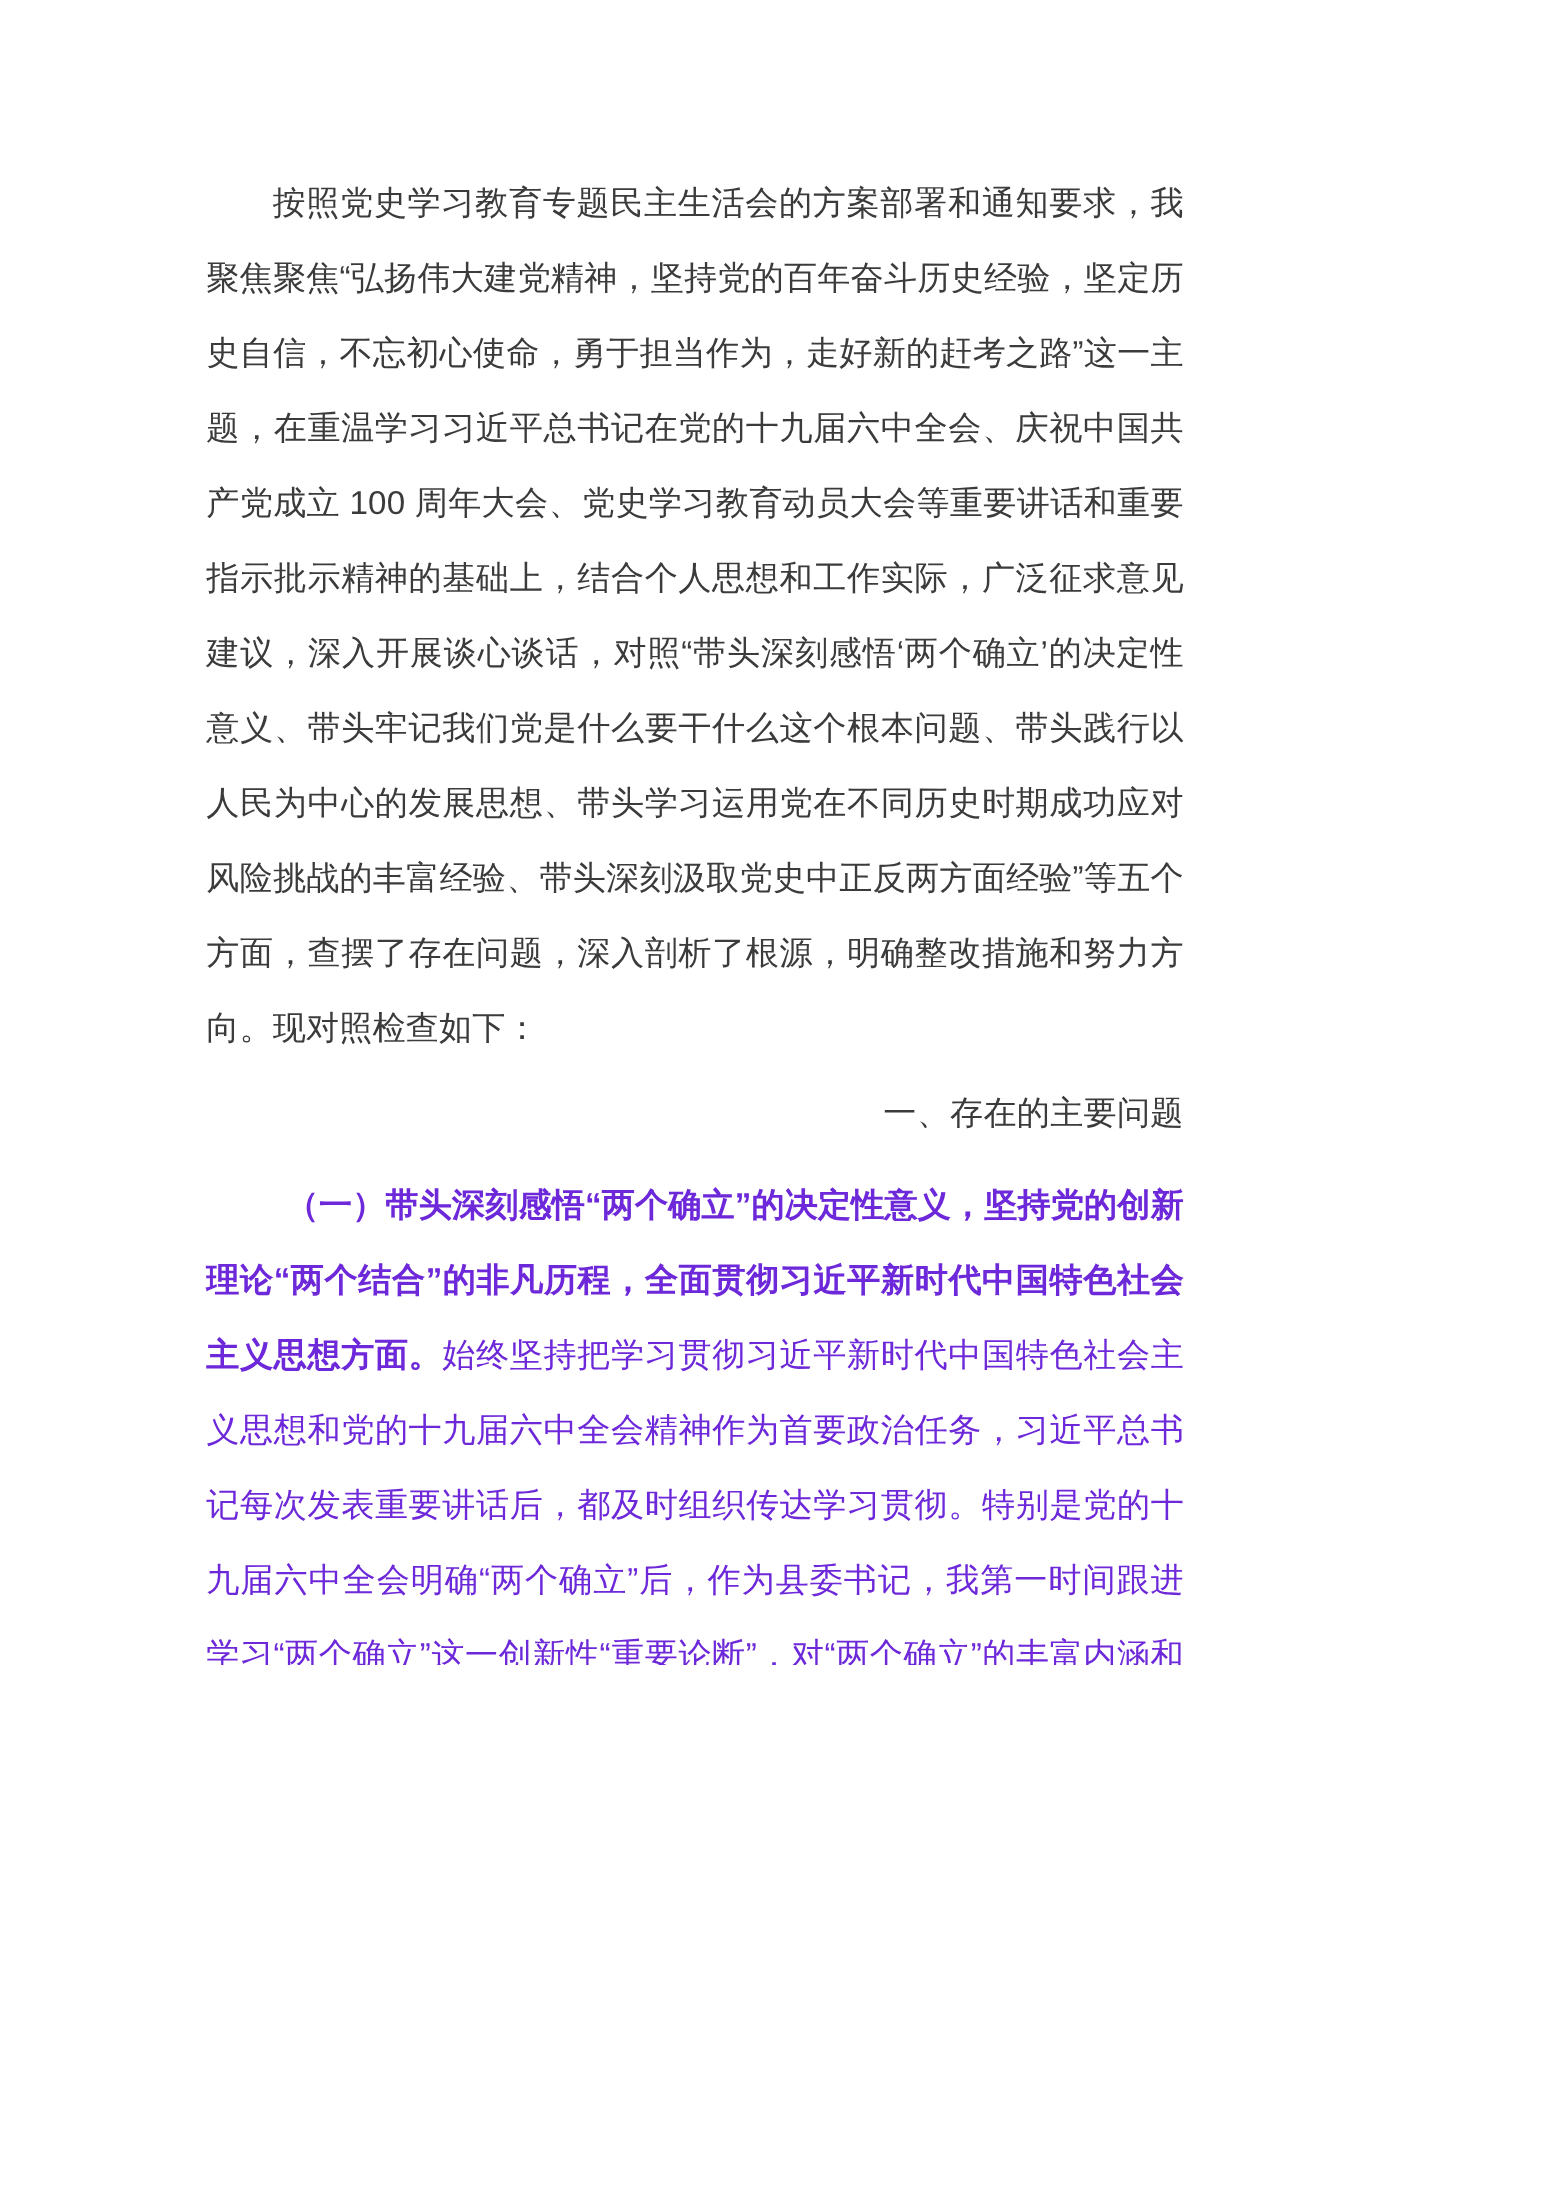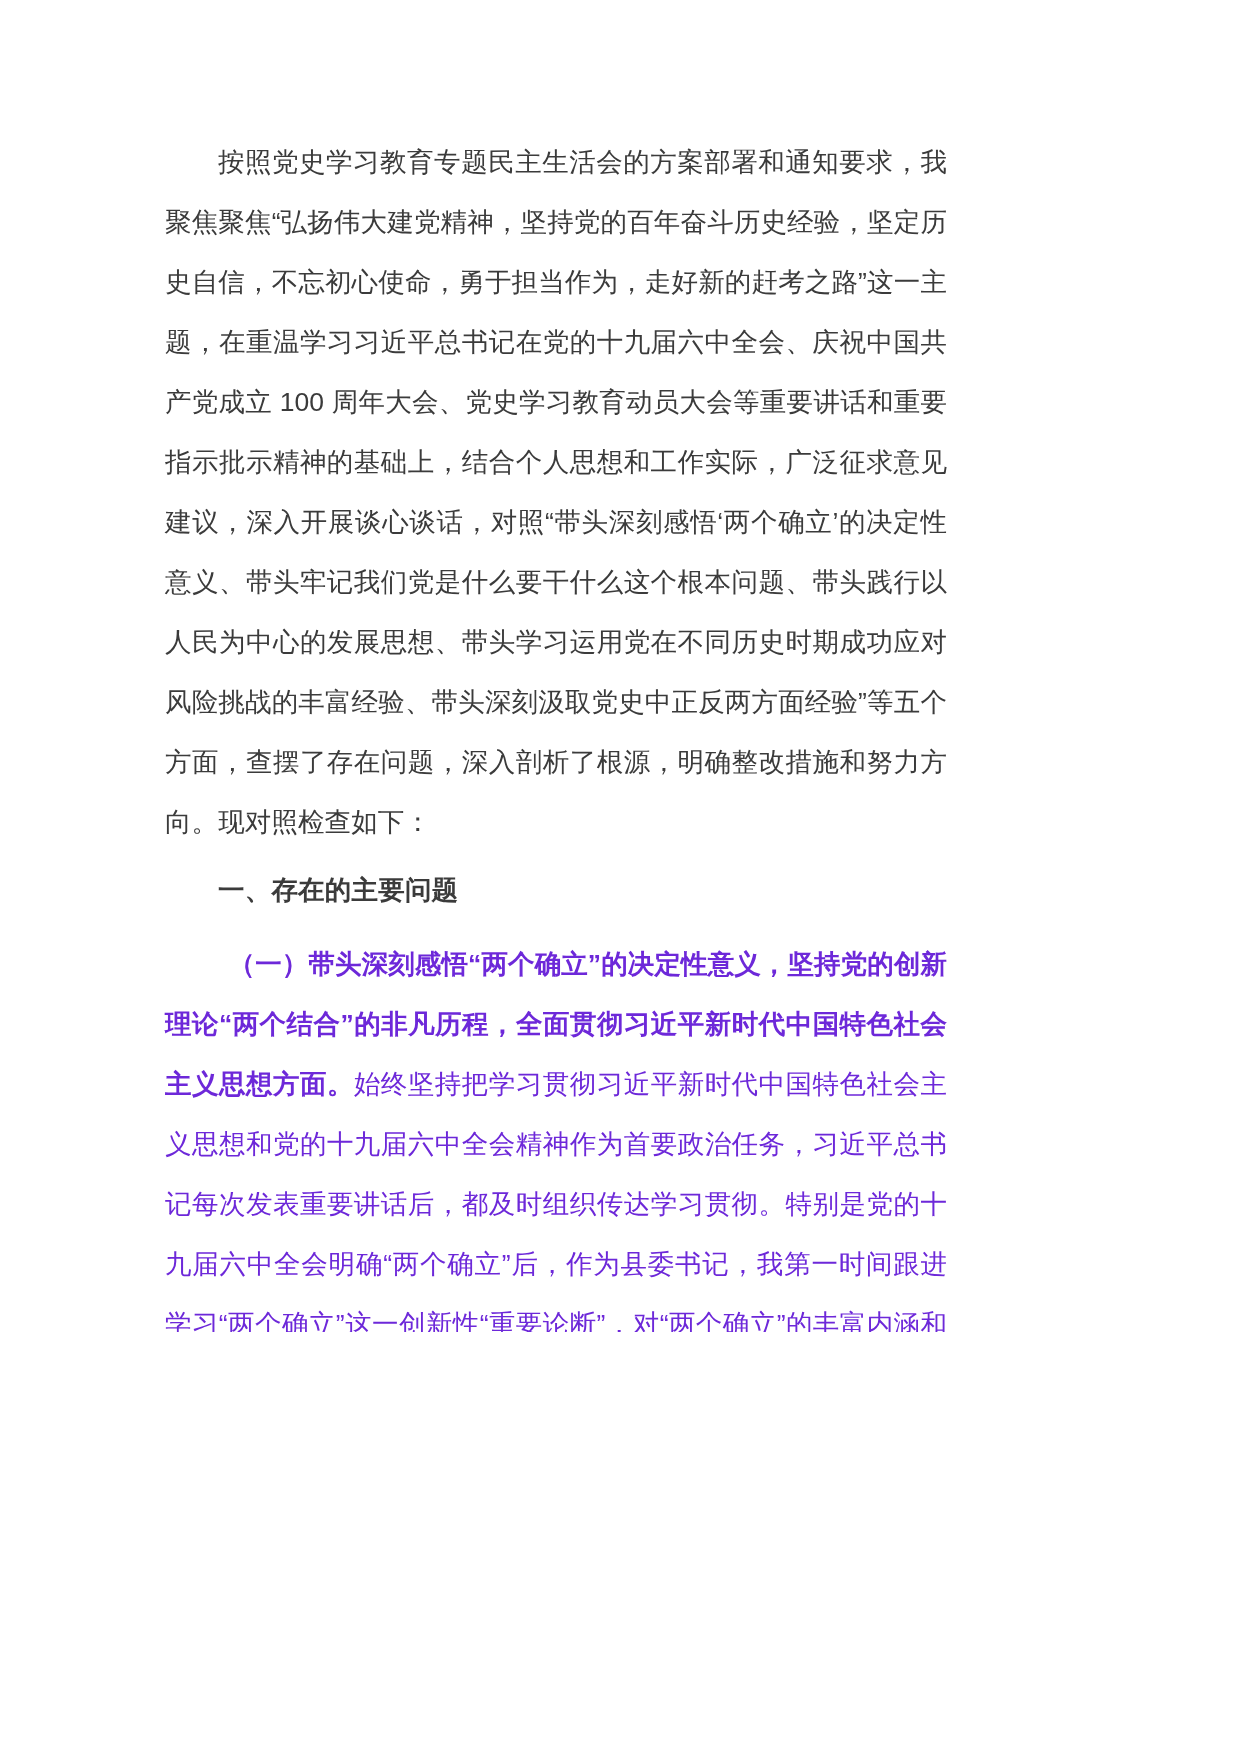--- a/index.html
+++ b/index.html
@@ -36,23 +36,23 @@
     font-weight: 400;
   }
   p.indent {
     text-indent: 2em;
   }
   p.heading {
     margin: 0;
     font-size: 26.5px;
     line-height: 60px;
     color: #3b3b3b;
-    font-weight: 700;
+    font-weight: 400;
     text-indent: 2em;
-    text-align: left;
+    text-align: right;
     letter-spacing: 0.2px;
   }
   p.mixed {
     margin: 0;
     font-size: 26.5px;
     line-height: 60px;
     color: #6d28d9;
     text-align: justify;
     text-justify: inter-ideograph;
     word-break: break-all;

